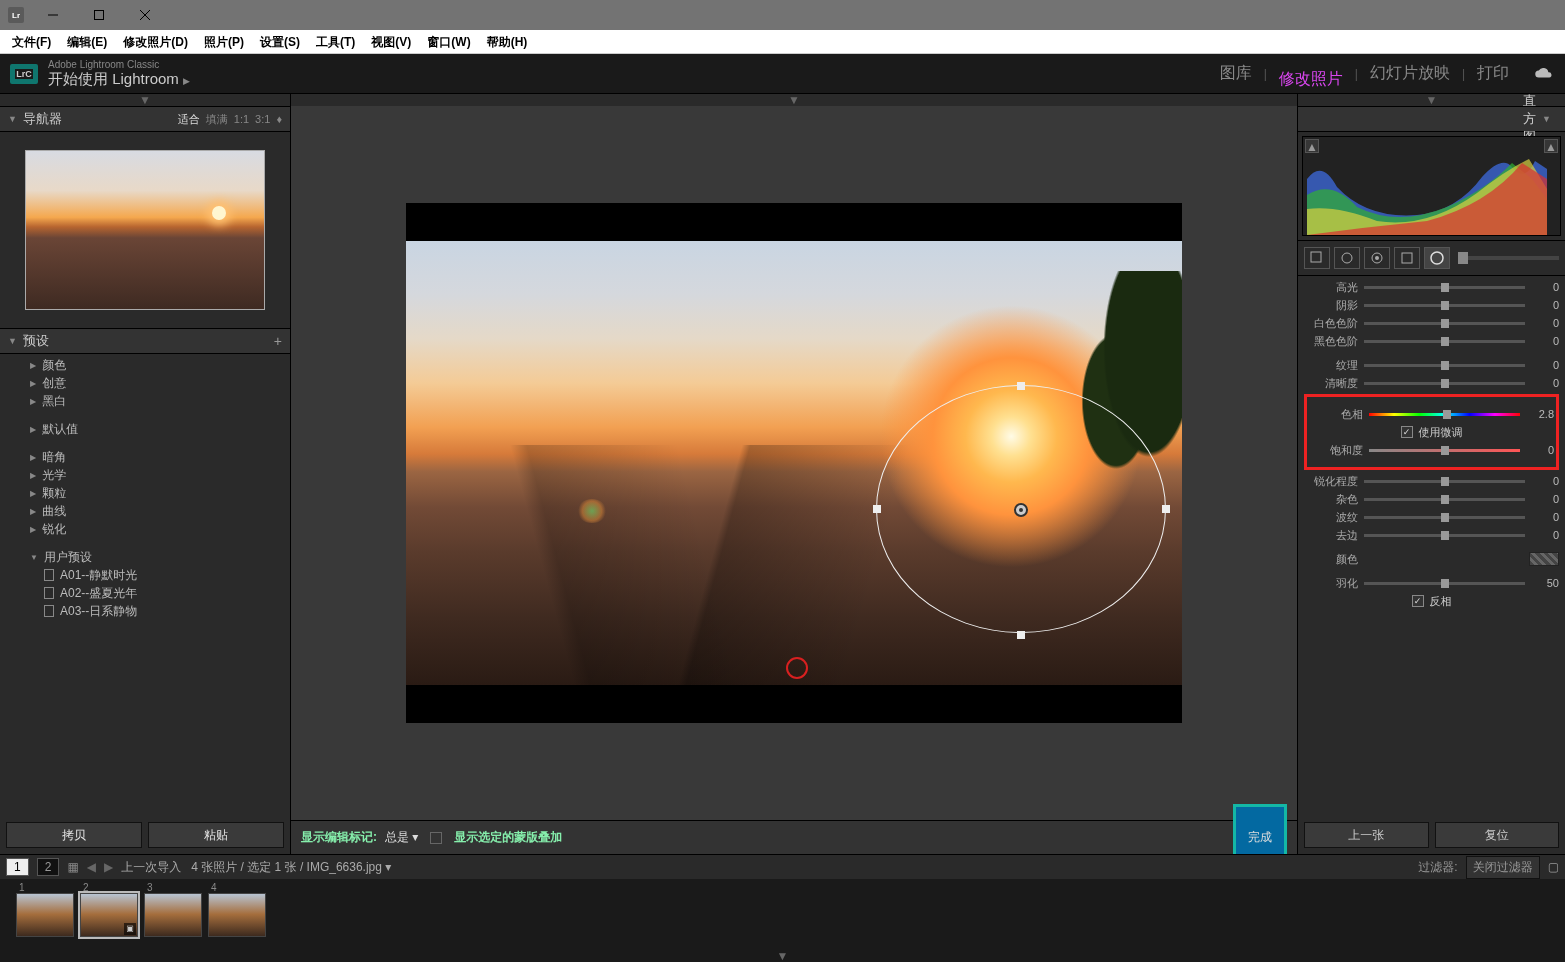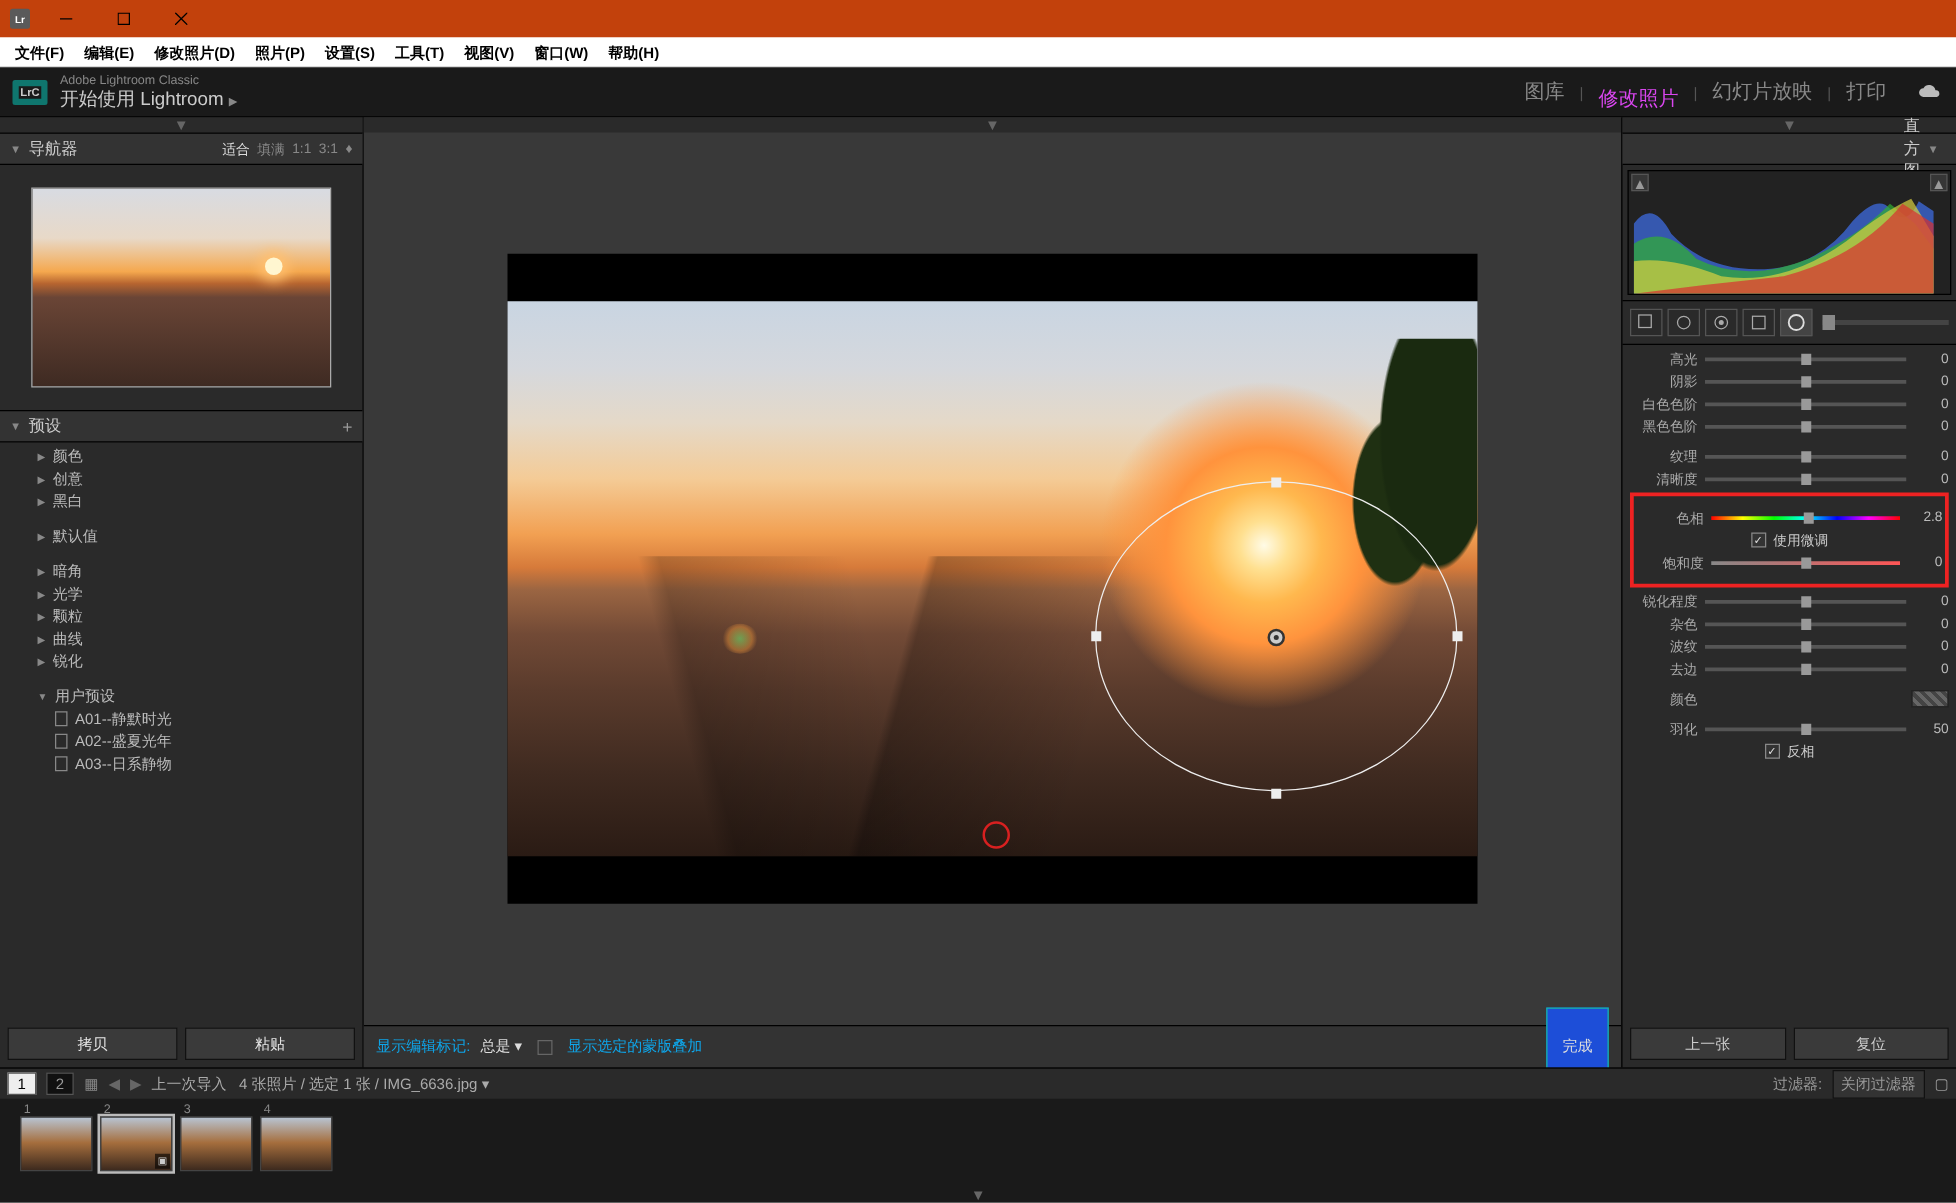--- a/index.html
+++ b/index.html
@@ -1,19 +1,19 @@
 <!DOCTYPE html>
 <html><head>
 <meta charset="utf-8">
 <style>
 * { margin:0; padding:0; box-sizing:border-box; font-family:"Microsoft YaHei","Segoe UI",sans-serif; }
 body { background:#fff; width:1565px; height:962px; overflow:hidden; font-size:12px; }
 
 
-.titlebar { height:30px; background:#c2410c; display:flex; align-items:center; padding:0 8px; color:#000; }
+.titlebar { height:30px; background:#737373; display:flex; align-items:center; padding:0 8px; color:#000; }
 .titlebar .icon { width:16px; height:16px; background:#5a5a5a; border-radius:2px; margin-right:6px; display:flex; align-items:center; justify-content:center; font-size:8px; color:#fff; font-weight:bold;}
 .titlebar .title { flex:1; font-size:12px; }
 .titlebar .winbtn { width:46px; height:30px; display:flex; align-items:center; justify-content:center; color:#000;}
 .titlebar .winbtn svg { width:10px; height:10px; }
 
 
 .menubar { height:24px; background:#fff; display:flex; align-items:center; padding:0 4px; border-bottom:1px solid #ccc;font-weight:bold;}
 .menubar .mitem { padding:0 8px; font-size:12px; color:#000; height:22px; line-height:22px; cursor:pointer; }
 
 
@@ -82,24 +82,24 @@
 .red-circle { position:absolute; bottom:44px; left:49%; width:22px; height:22px; border:2px solid #d82020; border-radius:50%;}
 
 .radial-mask { position:absolute; border:1px solid #eee; border-radius:50%;
   left:470px; top:182px; width:290px; height:248px;}
 .mask-center { position:absolute; width:14px; height:14px; border:2px solid #333; background:#ccc; border-radius:50%;
   left:608px; top:300px;}
 .mask-center::after { content:""; position:absolute; inset:3px; background:#333; border-radius:50%;}
 .handle { position:absolute; width:8px; height:8px; background:#eee;}
 
 .center-bottom { height:34px; background:#333; display:flex; align-items:center; padding:0 10px; gap:8px; border-top:1px solid #000;}
-.center-bottom .label { color:#0ea5e9; font-size:12px;}
+.center-bottom .label { color:#86efac; font-size:12px;font-weight:bold;}
 .center-bottom .val { color:#ddd; font-size:12px;}
 .center-bottom .cb { width:12px; height:12px; border:1px solid #666; margin:0 4px;}
-.center-bottom .done-btn { margin-left:auto; padding:22px 12px; background:#1d4ed8; border:1px solid #14b8a6; color:#ddd; cursor:pointer;}
+.center-bottom .done-btn { margin-left:auto; padding:22px 12px; background:#0369a1; border:3px solid #14b8a6; color:#ddd; cursor:pointer;}
 
 
 .right { width:268px; background:#2a2a2a; border-left:1px solid #000; display:flex; flex-direction:column;}
 .right .panel-header { justify-content:flex-end;}
 .right .panel-header .phtitle { text-align:right; flex:0;}
 .histogram { height:100px; background:#222; margin:4px; border:1px solid #000; position:relative; overflow:hidden;}
 .histo-corner { position:absolute; width:14px; height:14px; top:2px; background:#363636; border:1px solid #555;}
 .histo-corner.l { left:2px;}
 .histo-corner.r { right:2px;}
 .histo-shape { position:absolute; bottom:0; left:4px; right:4px; height:86px;}

